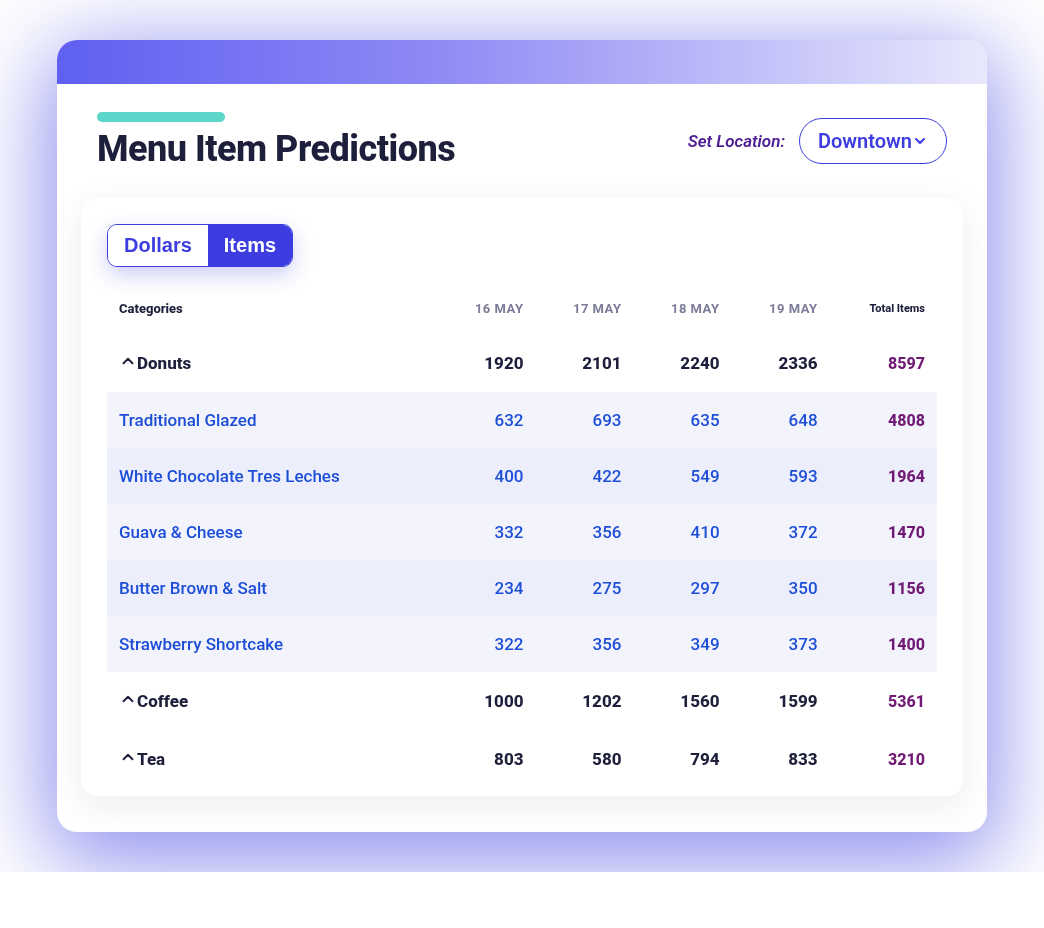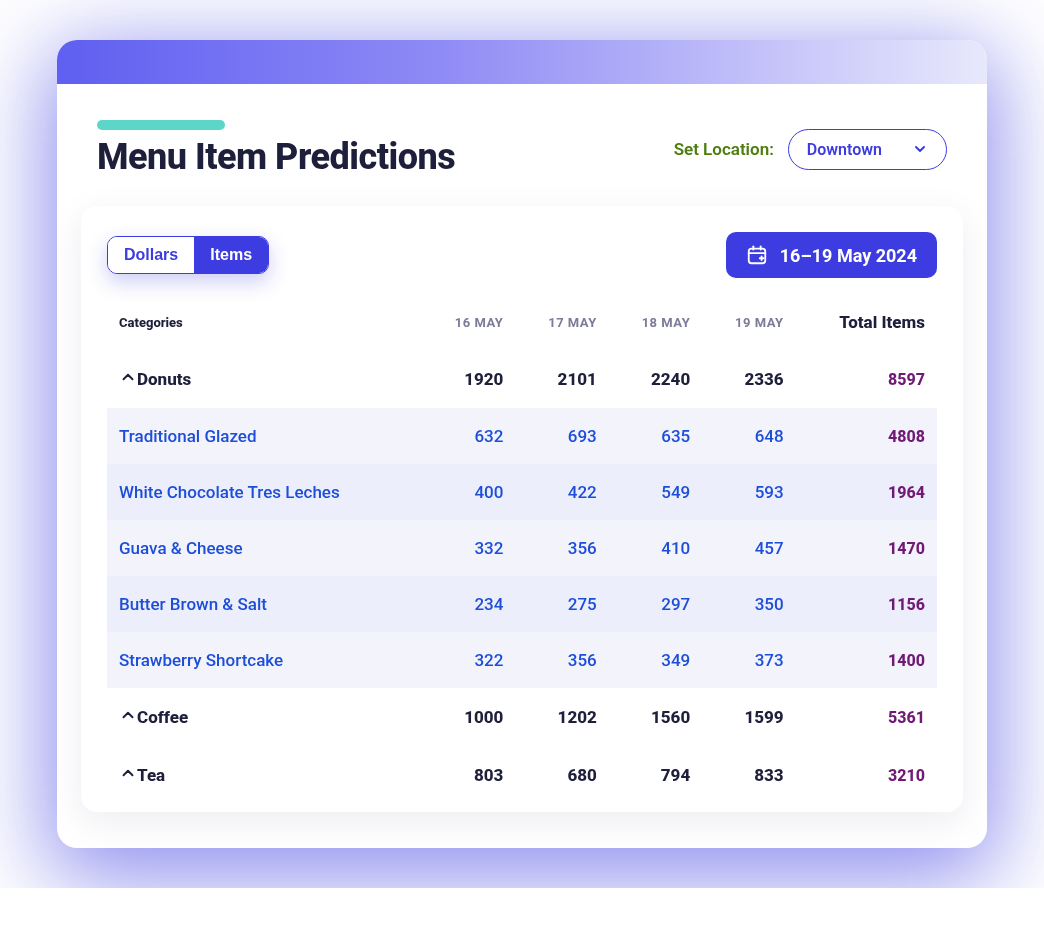--- a/index.html
+++ b/index.html
@@ -15,21 +15,21 @@
     background: #fff;
     border-radius: 20px;
     box-shadow: 0 20px 90px 10px rgba(48,50,224,0.55);
     overflow: hidden;
   }
   .top-gradient {
     height: 44px;
     background: linear-gradient(90deg, #5f5ff1 0%, #8d89f5 40%, #e8e8fc 100%);
   }
   .header {
-    padding: 36px 40px 28px 40px;
+    padding: 28px 40px 28px 40px;
     display: flex;
     justify-content: space-between;
     align-items: center;
   }
   .title-wrap .accent-bar {
     width: 128px; height: 10px;
     background: #5cd6c8;
     border-radius: 10px;
     margin-bottom: 6px;
   }
@@ -40,31 +40,31 @@
     letter-spacing: -0.5px;
   }
   .location-wrap {
     display: flex;
     align-items: center;
     gap: 14px;
   }
   .location-label {
     font-size: 17px;
     font-weight: 600;
-    color: #4d7c0f;
+    color: #4c1d95;
+    font-style: italic;
   }
   .location-select {
     display: flex;
     align-items: center;
-    gap: 30px;
     padding: 10px 18px;
     border: 1.5px solid #3c3ce0;
     border-radius: 999px;
     color: #3c3ce0;
-    font-size: 16px;
+    font-size: 20px;
     font-weight: 600;
     cursor: pointer;
   }
   .location-select svg { stroke: #3c3ce0; }
 
   .panel {
     margin: 0 24px 36px 24px;
     background: #fff;
     border-radius: 16px;
     box-shadow: 0 10px 36px rgba(30,31,90,0.08);
@@ -78,21 +78,21 @@
   }
   .seg {
     display: inline-flex;
     border: 1.5px solid #3c3ce0;
     border-radius: 10px;
     overflow: hidden;
     box-shadow: 0 8px 20px rgba(60,60,224,0.25);
   }
   .seg .seg-btn {
     padding: 9px 16px;
-    font-size: 16px;
+    font-size: 20px;
     font-weight: 700;
     cursor: pointer;
     background: #fff;
     color: #3c3ce0;
     border: none;
   }
   .seg .seg-btn.active {
     background: #3c3ce0;
     color: #fff;
   }
@@ -124,21 +124,21 @@
   }
   table.pred th.cat {
     text-align: left;
     font-size: 13px;
     font-weight: 800;
     color: #1e1f3b;
     text-transform: none;
     letter-spacing: 0;
   }
   table.pred th.total {
-    font-size: 17px;
+    font-size: 11px;
     font-weight: 800;
     color: #1e1f3b;
     letter-spacing: 0;
   }
   table.pred td {
     padding: 18px 12px;
     font-size: 17px;
     text-align: right;
     color: #55566f;
   }
@@ -188,31 +188,20 @@
           </svg>
       </div>
     </div>
   </div>
 
   <div class="panel">
     <div class="panel-top">
       <div class="seg">
         <button class="seg-btn">Dollars</button>
         <button class="seg-btn active">Items</button>
-      </div>
-      <div class="date-btn">
-        <svg viewBox="0 0 24 24" stroke-width="2" stroke-linecap="round" stroke-linejoin="round">
-          <rect x="3" y="5" width="18" height="16" rx="3"></rect>
-          <line x1="3" y1="10" x2="21" y2="10"></line>
-          <line x1="8" y1="2.5" x2="8" y2="6"></line>
-          <line x1="16" y1="2.5" x2="16" y2="6"></line>
-          <line x1="15" y1="15.5" x2="19" y2="15.5"></line>
-          <line x1="17" y1="13.5" x2="17" y2="17.5"></line>
-        </svg>
-        <span>16–19 May 2024</span>
       </div>
     </div>
 
     <table class="pred">
       <thead>
         <tr>
           <th class="cat">Categories</th>
           <th>16 MAY</th>
           <th>17 MAY</th>
           <th>18 MAY</th>
@@ -248,21 +237,21 @@
             <td class="day">422</td>
             <td class="day">549</td>
             <td class="day">593</td>
             <td class="total">1964</td>
           </tr>
           <tr class="sub">
             <td class="name">Guava &amp; Cheese</td>
             <td class="day">332</td>
             <td class="day">356</td>
             <td class="day">410</td>
-            <td class="day">457</td>
+            <td class="day">372</td>
             <td class="total">1470</td>
           </tr>
           <tr class="sub">
             <td class="name">Butter Brown &amp; Salt</td>
             <td class="day">234</td>
             <td class="day">275</td>
             <td class="day">297</td>
             <td class="day">350</td>
             <td class="total">1156</td>
           </tr>
@@ -288,21 +277,21 @@
             <td class="total">5361</td>
           </tr>
           <tr class="group">
             <td class="name">
               <span><svg viewBox="0 0 24 24" stroke-width="2.5" stroke-linecap="round" stroke-linejoin="round">
                   <polyline points="6 15 12 9 18 15"></polyline>
                 </svg></span>
               <span>Tea</span>
             </td>
             <td class="day">803</td>
-            <td class="day">680</td>
+            <td class="day">580</td>
             <td class="day">794</td>
             <td class="day">833</td>
             <td class="total">3210</td>
           </tr>
         </tbody>
     </table>
   </div>
 </div>
 
 </body></html>

